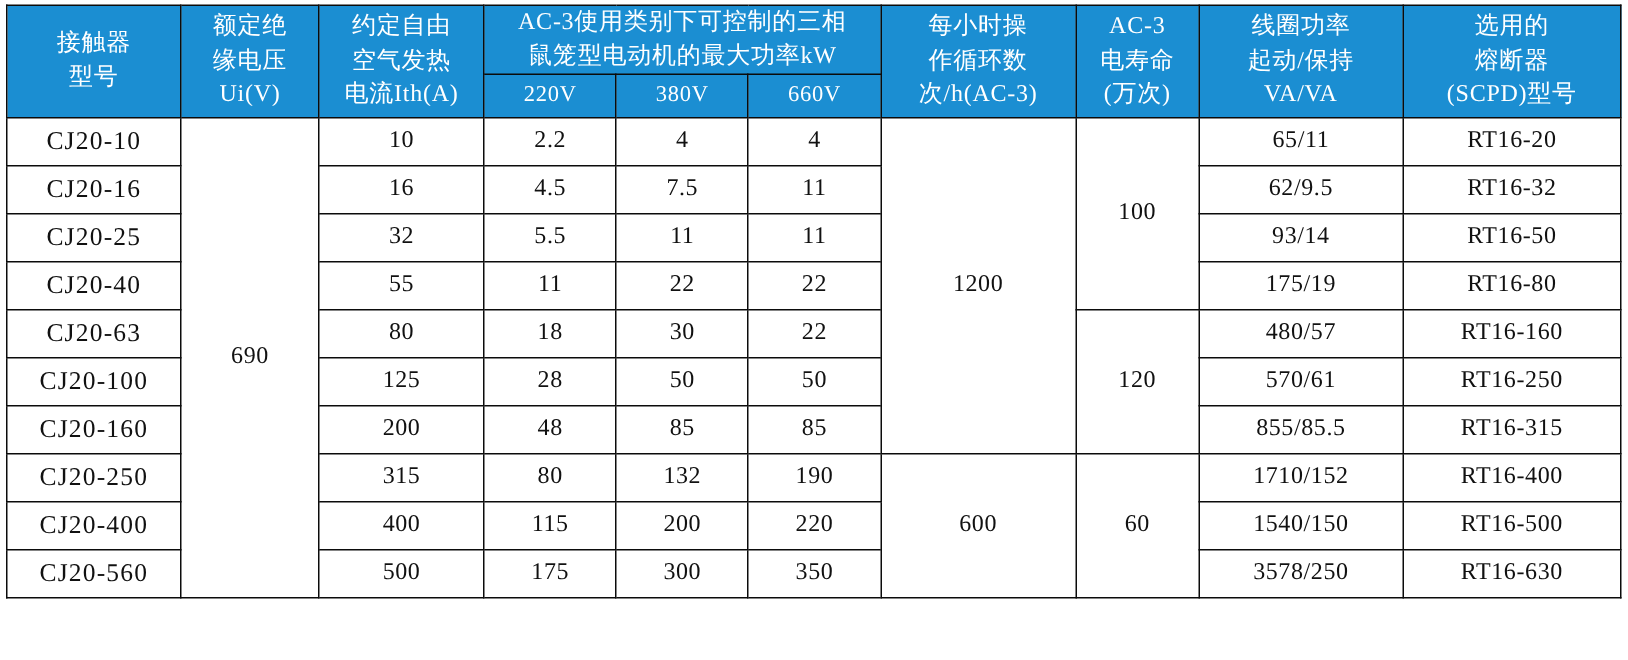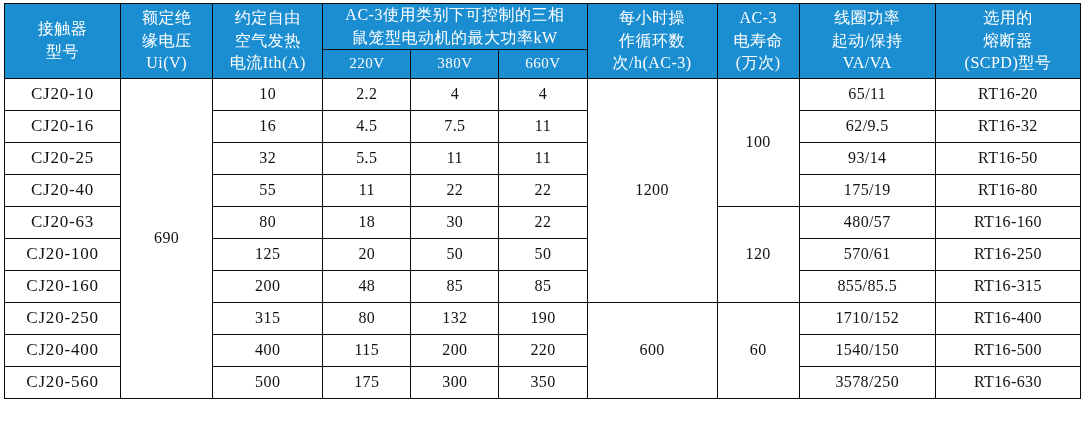--- a/index.html
+++ b/index.html
@@ -175,21 +175,21 @@
         <td>18</td>
         <td>30</td>
         <td>22</td>
         <td class="span-center" rowspan="3">120</td>
         <td>480/57</td>
         <td>RT16-160</td>
       </tr>
       <tr>
         <td class="model">CJ20-100</td>
         <td>125</td>
-        <td>20</td>
+        <td>28</td>
         <td>50</td>
         <td>50</td>
         <td>570/61</td>
         <td>RT16-250</td>
       </tr>
       <tr>
         <td class="model">CJ20-160</td>
         <td>200</td>
         <td>48</td>
         <td>85</td>

